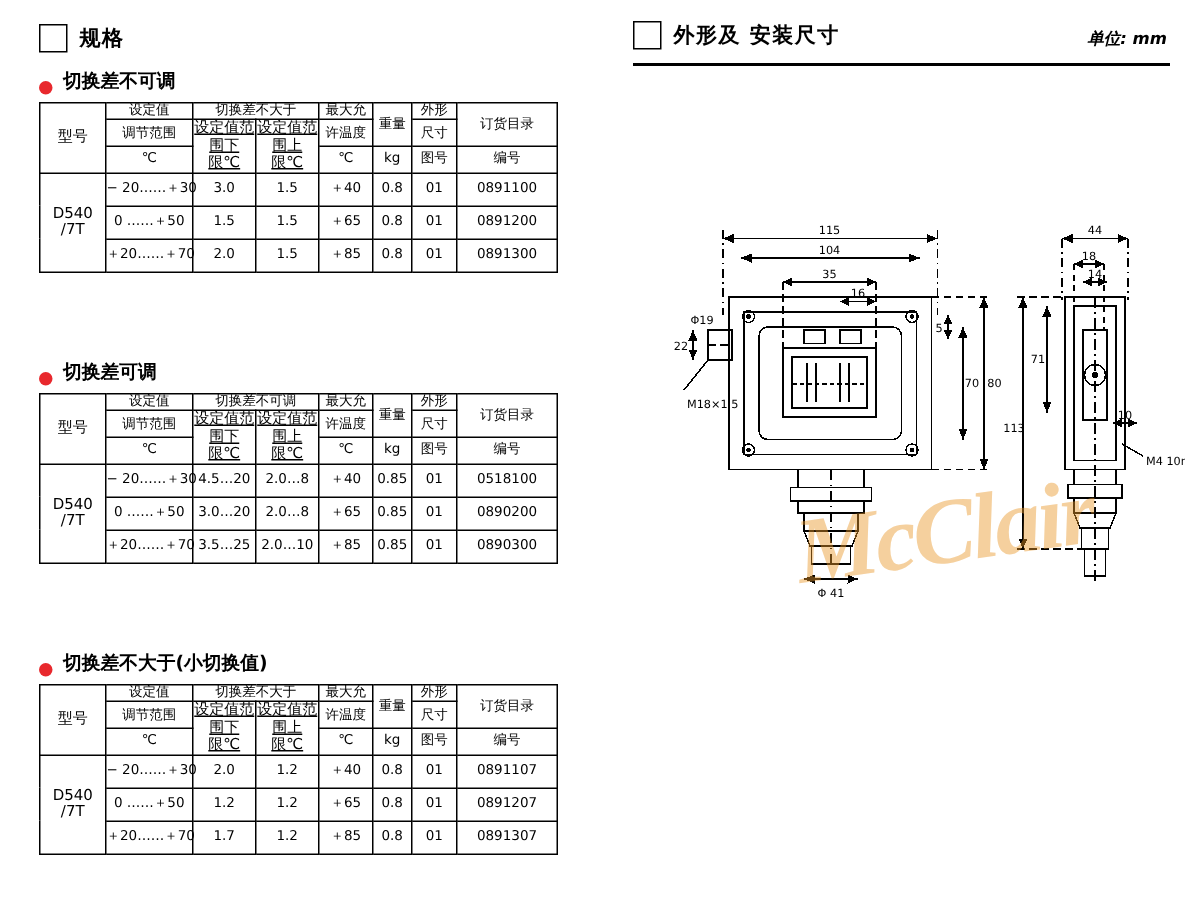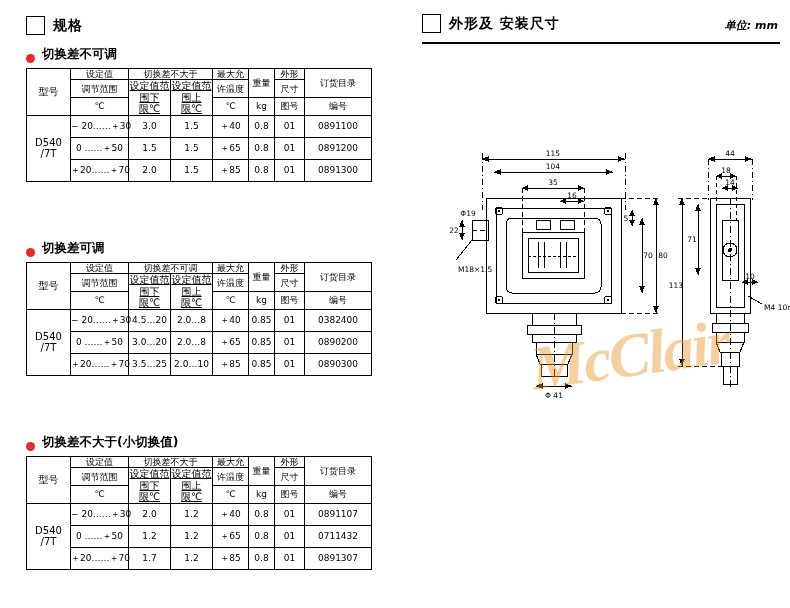--- a/index.html
+++ b/index.html
@@ -196,21 +196,21 @@
           <td rowspan="3" class="cell-model">
             <div>D540</div>
             <div>/7T</div>
           </td>
           <td class="nowrap">− 20……＋30</td>
           <td>4.5…20</td>
           <td>2.0…8</td>
           <td>＋40</td>
           <td>0.85</td>
           <td>01</td>
-          <td>0382400</td>
+          <td>0518100</td>
         </tr>
         <tr style="height:22px">
           <td class="nowrap">0 ……＋50</td>
           <td>3.0…20</td>
           <td>2.0…8</td>
           <td>＋65</td>
           <td>0.85</td>
           <td>01</td>
           <td>0890200</td>
         </tr>
@@ -280,21 +280,21 @@
           <td>01</td>
           <td>0891107</td>
         </tr>
         <tr style="height:22px">
           <td class="nowrap">0 ……＋50</td>
           <td>1.2</td>
           <td>1.2</td>
           <td>＋65</td>
           <td>0.8</td>
           <td>01</td>
-          <td>0711432</td>
+          <td>0891207</td>
         </tr>
         <tr style="height:22px">
           <td class="nowrap">＋20……＋70</td>
           <td>1.7</td>
           <td>1.2</td>
           <td>＋85</td>
           <td>0.8</td>
           <td>01</td>
           <td>0891307</td>
         </tr>

